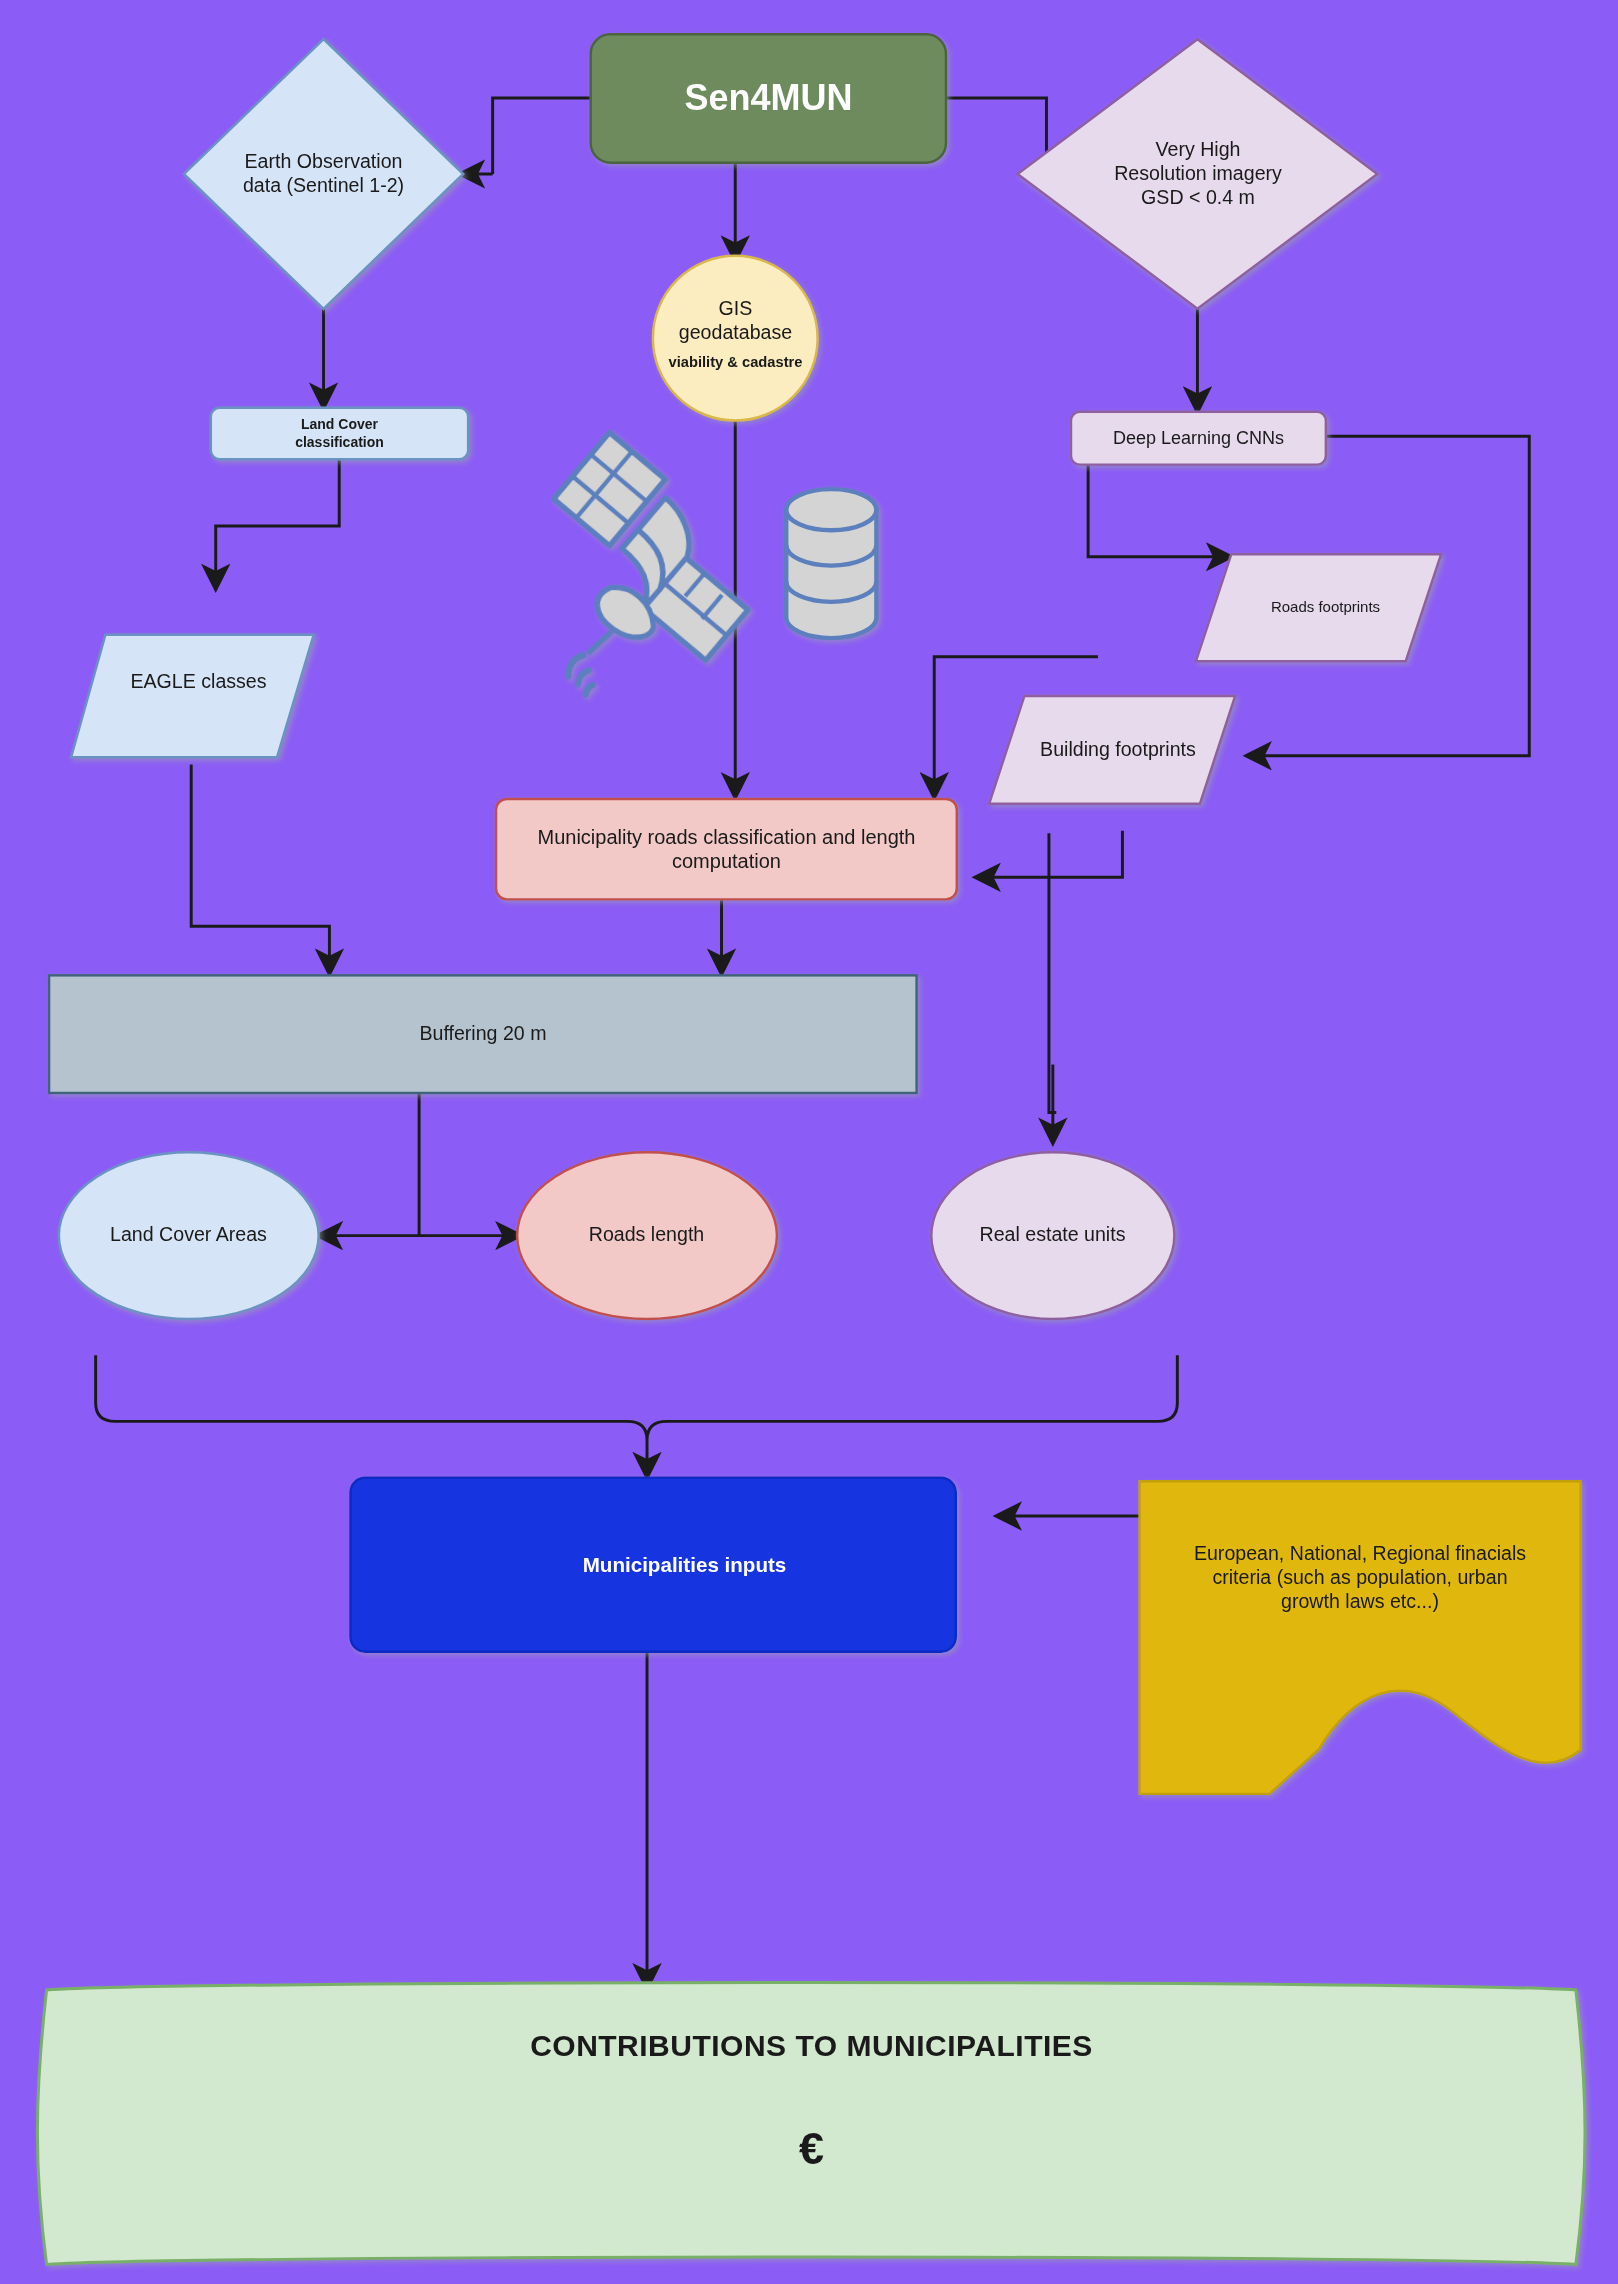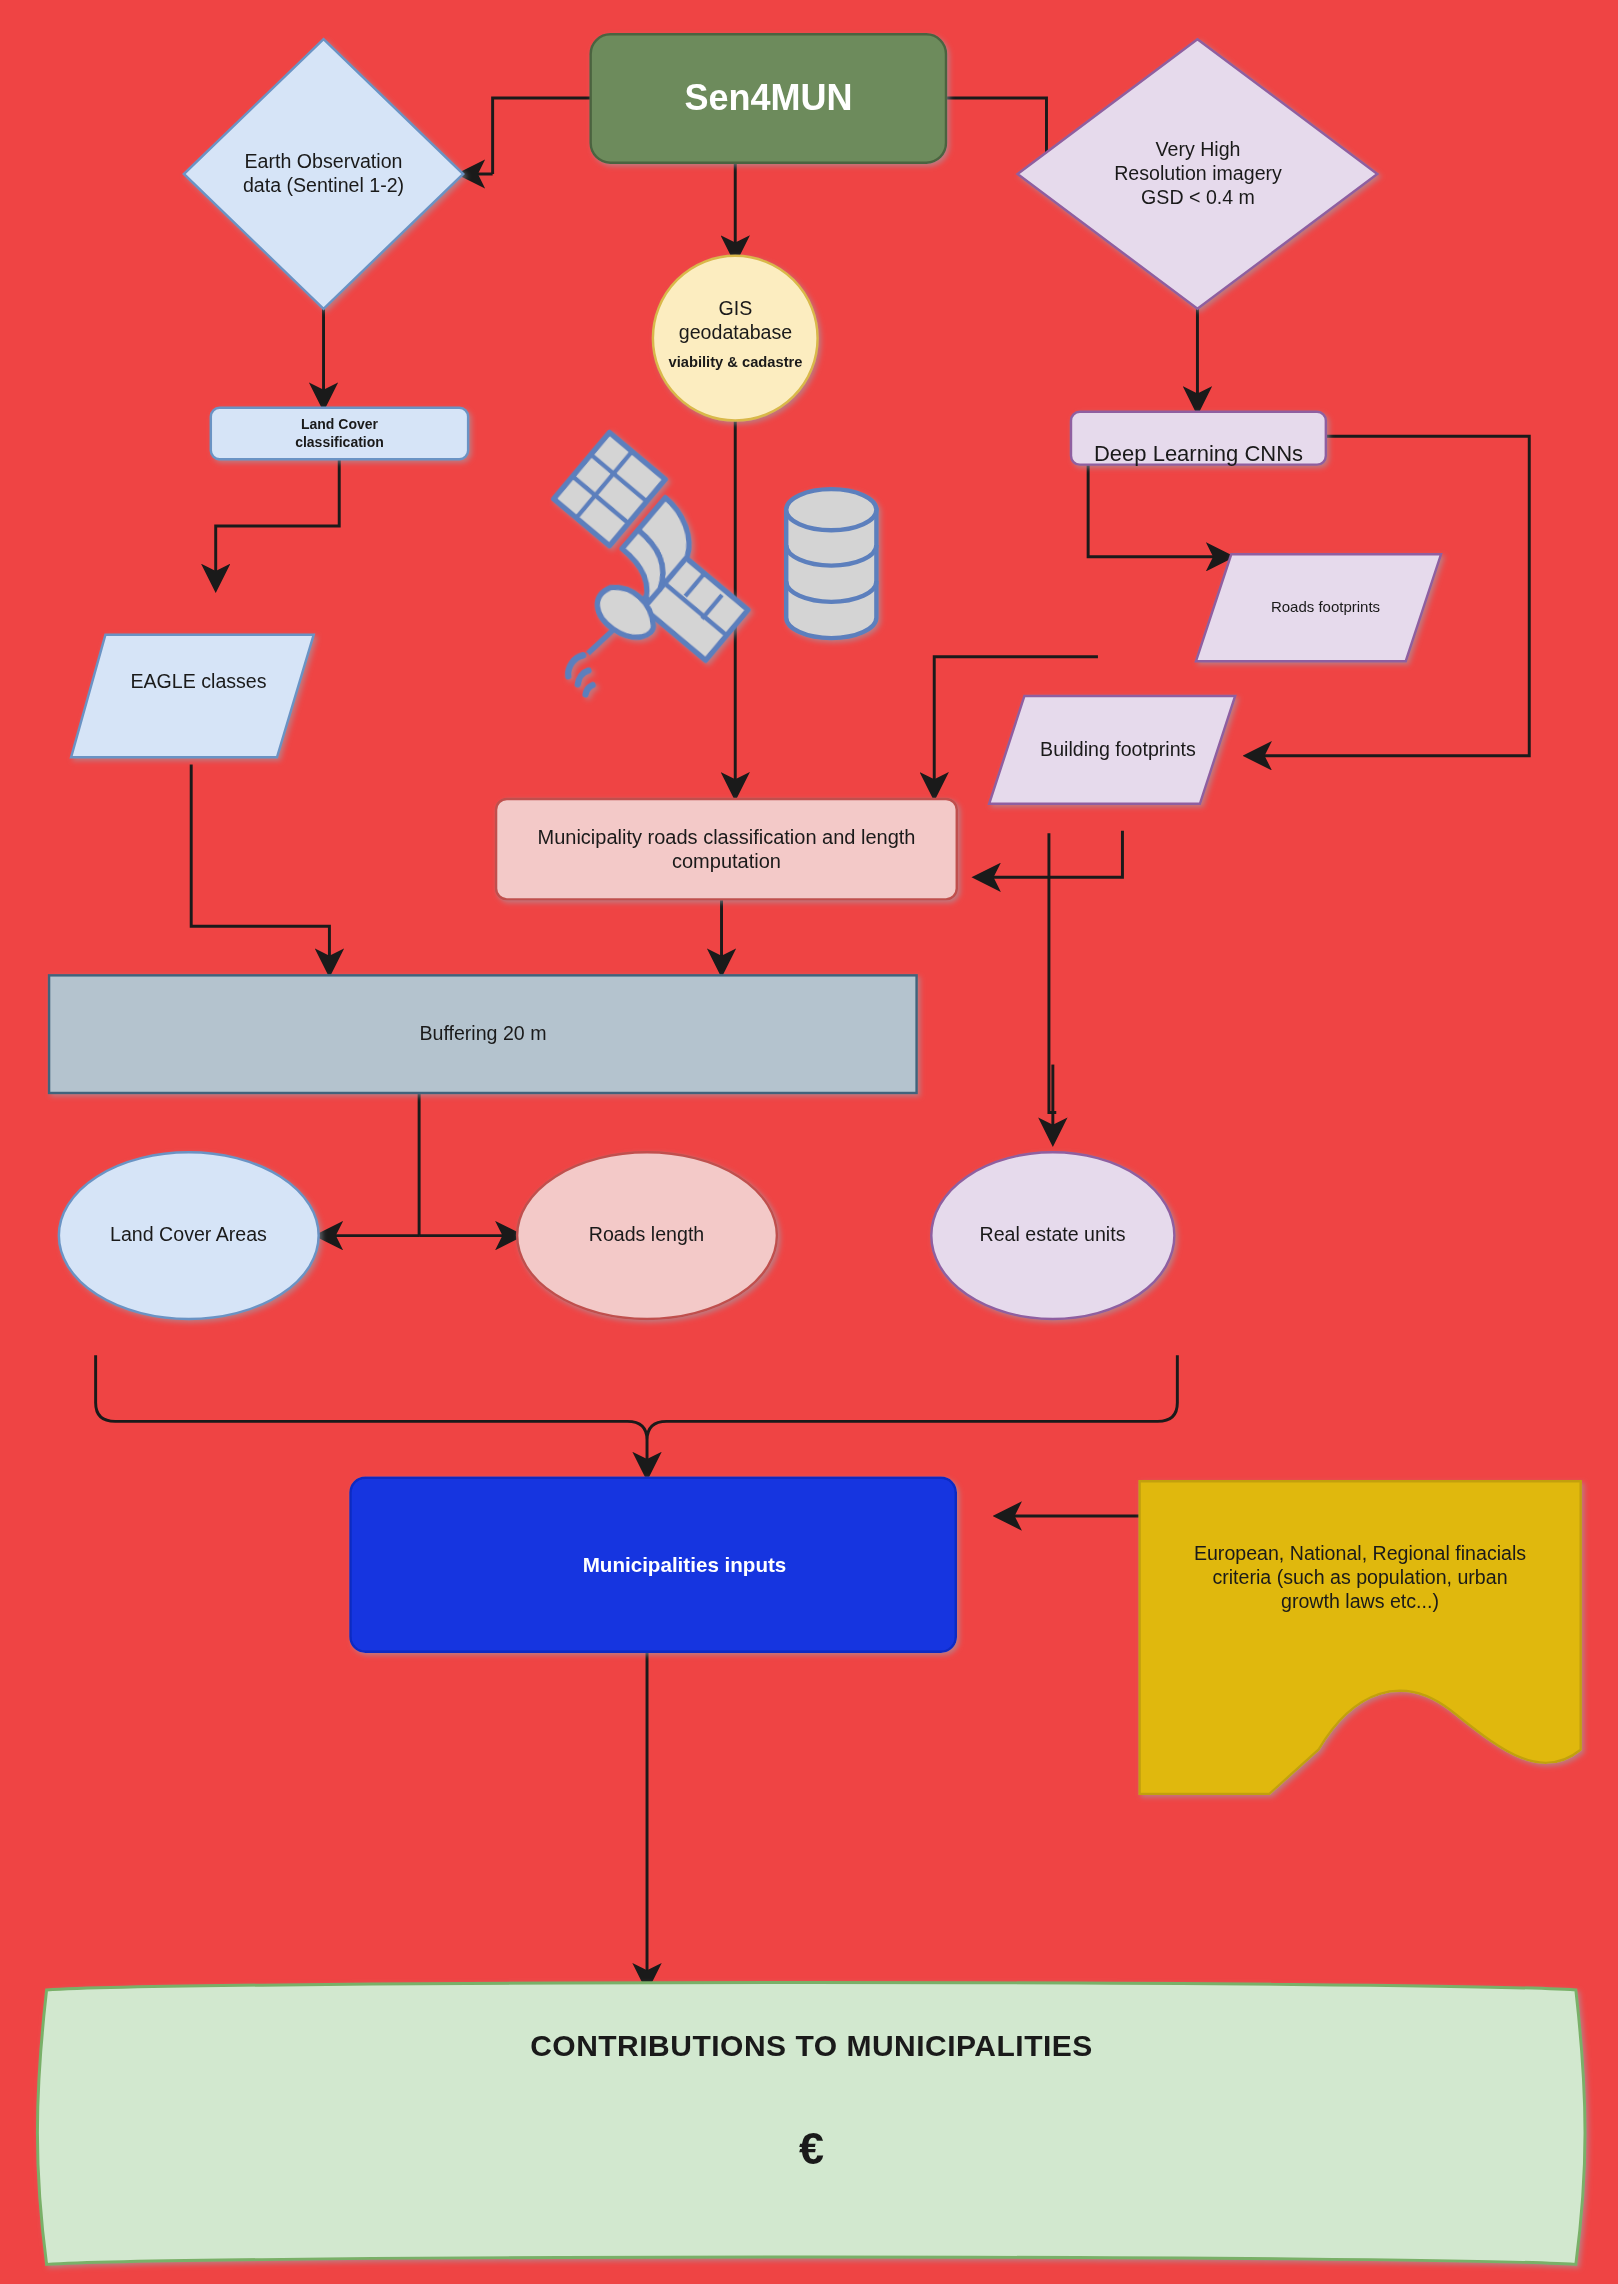--- a/index.html
+++ b/index.html
@@ -1,17 +1,17 @@
 <!DOCTYPE html>
 <html style="font-size:7.8px"><head>
 <meta charset="utf-8">
 <style>
   html,body{margin:0;padding:0;background:#ffffff;}
   body{font-family:"Liberation Sans", sans-serif;}
-  #stage{position:relative;width:1619px;height:2284px;background:#ef4444;overflow:hidden;}
+  #stage{position:relative;width:1619px;height:2284px;background:#8b5cf6;overflow:hidden;}
   #svgroot{position:absolute;left:0;top:0;width:1619px;height:2284px;}
   .nodelabel{
     position:absolute;display:flex;align-items:center;justify-content:center;
     text-align:center;color:#1a1a1a;pointer-events:none;line-height:1.22;
     white-space:pre-line;
   }
 </style>
 </head>
 <body>
 
@@ -155,21 +155,21 @@
 
   <div class="nodelabel" style="left:667px;top:294px;width:137px;height:54px;font-size:19.6px;">GIS
 geodatabase</div>
   <div class="nodelabel" style="left:657px;top:352px;width:157px;height:22.5px;font-size:14.7px;font-weight:bold;">viability &amp; cadastre</div>
 
   <div class="nodelabel" style="left:211px;top:408px;width:257px;height:51px;font-size:14px;font-weight:bold;">Land Cover
 classification</div>
 
   <div class="nodelabel" style="left:93px;top:667px;width:211px;height:29px;font-size:19.6px;">EAGLE classes</div>
 
-  <div class="nodelabel" style="left:1071px;top:412px;width:255px;height:53px;font-size:22px;margin-top:16px;">Deep Learning CNNs</div>
+  <div class="nodelabel" style="left:1071px;top:412px;width:255px;height:53px;font-size:18px;">Deep Learning CNNs</div>
 
   <div class="nodelabel" style="left:1220px;top:593px;width:211px;height:29px;font-size:15px;">Roads footprints</div>
 
   <div class="nodelabel" style="left:1010px;top:735px;width:216px;height:29px;font-size:19.6px;">Building footprints</div>
 
   <div class="nodelabel" style="left:496px;top:799px;width:461px;height:100px;font-size:20px;">Municipality roads classification and length
 computation</div>
 
   <div class="nodelabel" style="left:49px;top:975px;width:868px;height:118px;font-size:19.6px;">Buffering 20 m</div>
 

